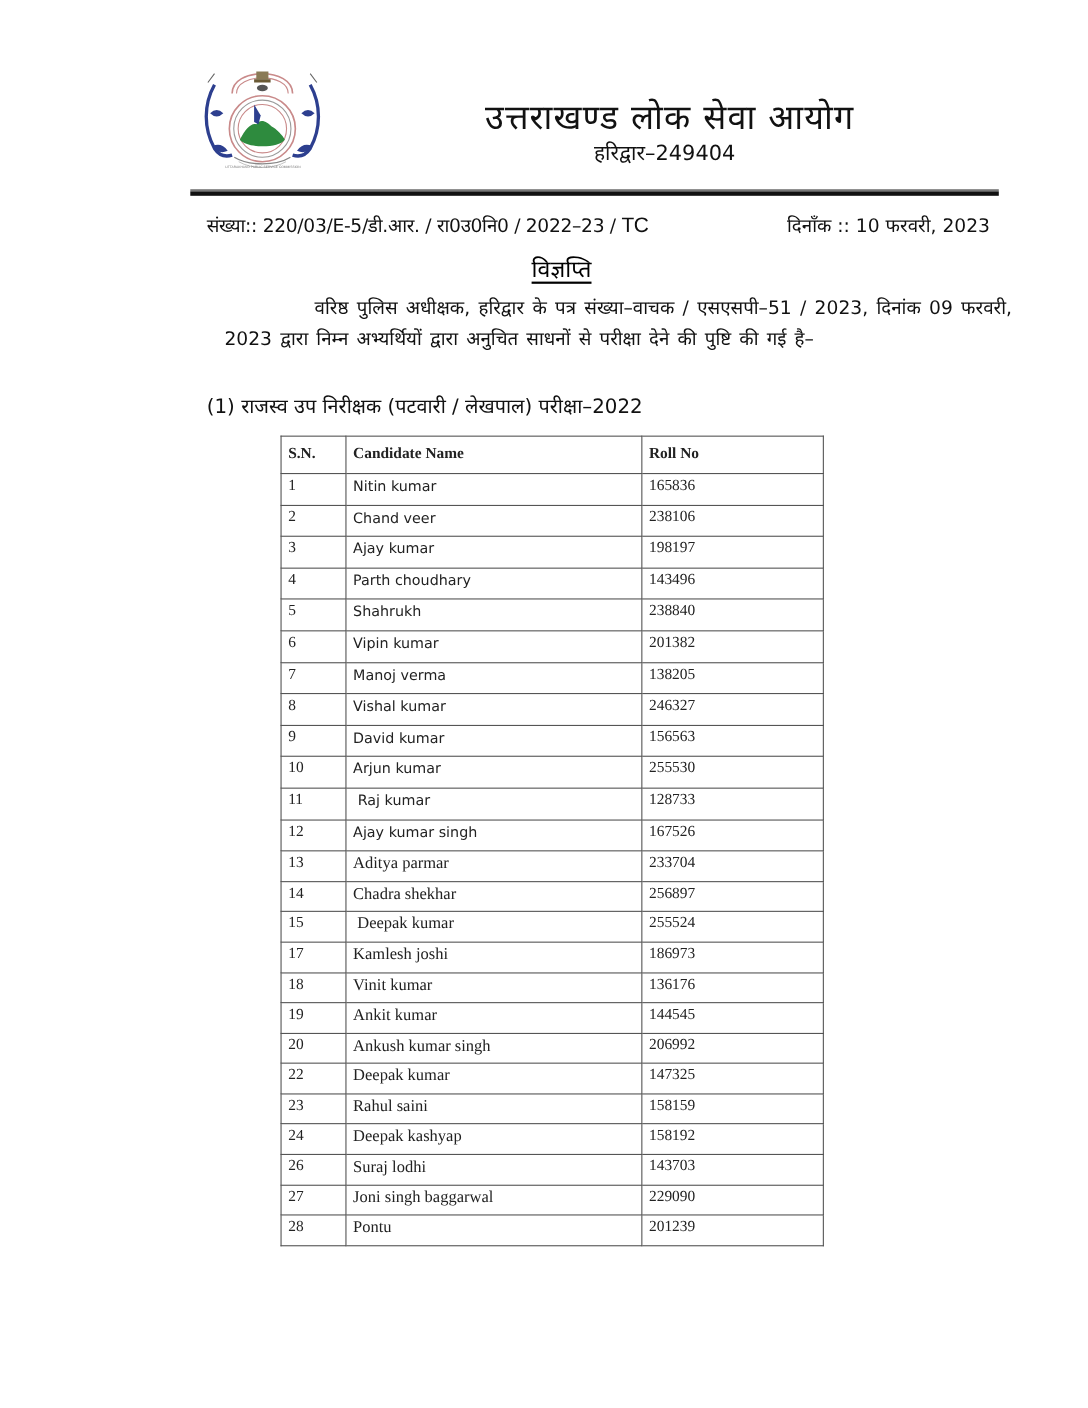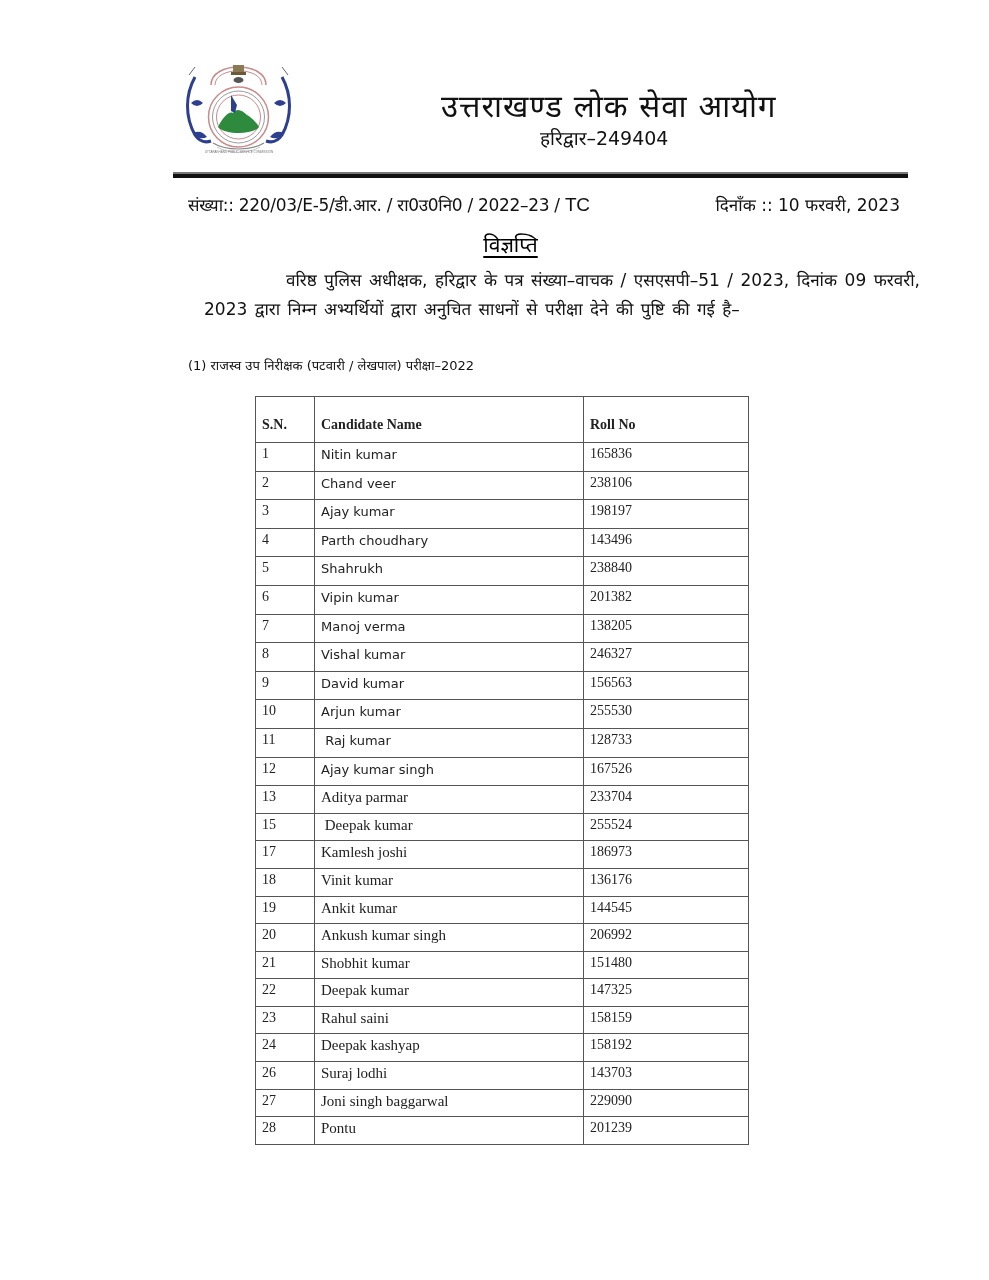--- a/index.html
+++ b/index.html
@@ -108,21 +108,21 @@
       color: #111;
       text-align: justify;
       text-indent: 82px;
       word-spacing: 2px;
       margin-left: 16px;
     }
     .section-heading {
       position: absolute;
       left: 172px;
       top: 356px;
-      font-size: 13px;
+      font-size: 18px;
       font-family: "DejaVu Sans", sans-serif;
       color: #111;
       white-space: nowrap;
     }
     
     .cand-table {
       position: absolute;
       left: 239px;
       top: 396px;
       width: 493px;
@@ -138,21 +138,21 @@
       line-height: 20px;
       color: #222;
       white-space: nowrap;
       overflow: hidden;
     }
     .cand-table th {
       font-family: "Liberation Serif", serif;
       font-weight: bold;
       text-align: left;
       height: 27px;
-      padding-top: 18px;
+      padding-top: 6px;
     }
     .cand-table td.sn {
       font-family: "Liberation Serif", serif;
       padding-top: 1px;
     }
     .cand-table td.name {
       font-family: "DejaVu Sans", sans-serif;
       font-size: 13px;
       padding-top: 2px;
     }
@@ -296,20 +296,25 @@
           <td class="sn">12</td>
           <td class="name">Ajay kumar singh</td>
           <td class="roll">167526</td>
         </tr>
       <tr>
           <td class="sn">13</td>
           <td class="name serif">Aditya parmar</td>
           <td class="roll">233704</td>
         </tr>
       <tr>
+          <td class="sn">14</td>
+          <td class="name serif">Chadra shekhar</td>
+          <td class="roll">256897</td>
+        </tr>
+      <tr>
           <td class="sn">15</td>
           <td class="name serif" style="white-space:pre"> Deepak kumar</td>
           <td class="roll">255524</td>
         </tr>
       <tr>
           <td class="sn">17</td>
           <td class="name serif">Kamlesh joshi</td>
           <td class="roll">186973</td>
         </tr>
       <tr>
@@ -321,25 +326,20 @@
           <td class="sn">19</td>
           <td class="name serif">Ankit kumar</td>
           <td class="roll">144545</td>
         </tr>
       <tr>
           <td class="sn">20</td>
           <td class="name serif">Ankush kumar singh</td>
           <td class="roll">206992</td>
         </tr>
       <tr>
-          <td class="sn">21</td>
-          <td class="name serif">Shobhit kumar</td>
-          <td class="roll">151480</td>
-        </tr>
-      <tr>
           <td class="sn">22</td>
           <td class="name serif">Deepak kumar</td>
           <td class="roll">147325</td>
         </tr>
       <tr>
           <td class="sn">23</td>
           <td class="name serif">Rahul saini</td>
           <td class="roll">158159</td>
         </tr>
       <tr>

